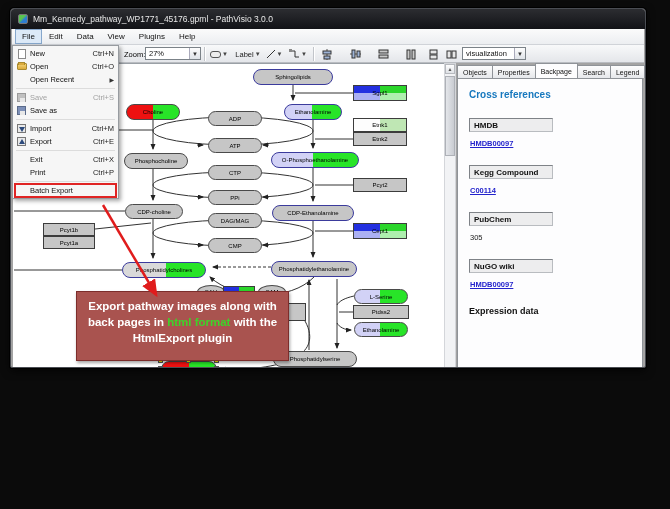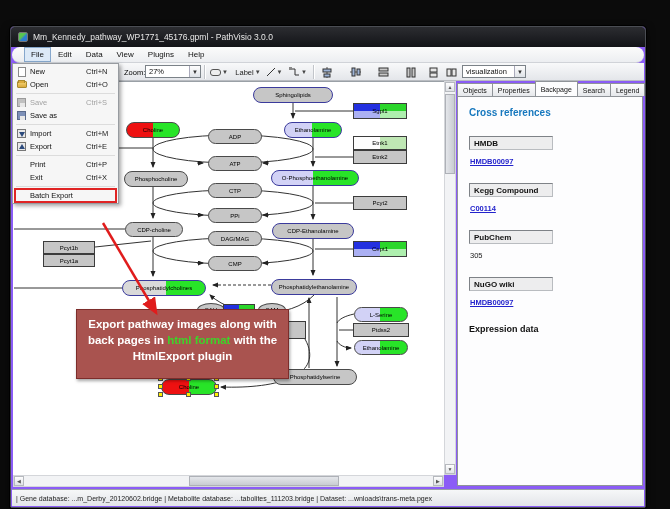--- a/index.html
+++ b/index.html
@@ -1,30 +1,30 @@
 <!DOCTYPE html>
 <html><head>
 <meta charset="utf-8">
 <style>
   * { box-sizing: border-box; margin:0; padding:0; }
   html,body { width:670px; height:509px; background:#0b0b0b; overflow:hidden;
     font-family:"Liberation Sans", sans-serif; }
-  .frame { position:absolute; left:10px; top:8px; width:636px; height:482px;
-    background:#8b5cf6; border:1px solid #4a4d53; border-radius:4px 4px 2px 2px;
-    box-shadow:0 0 0 1px #000, 0 3px 8px rgba(0,0,0,.7); overflow:hidden;margin-top:18px; }
+  .frame { position:absolute; left:10px; top:8px; width:636px; height:360px;
+    background:#a3a3a3; border:1px solid #4a4d53; border-radius:4px 4px 2px 2px;
+    box-shadow:0 0 0 1px #000, 0 3px 8px rgba(0,0,0,.7); overflow:hidden; }
   
   .titlebar { position:absolute; left:0; top:0; right:0; height:20px;
     background:linear-gradient(#2c2d31,#121317); color:#e8e8e8; font-size:8.5px;
     display:flex; align-items:center; gap:5px; padding-left:7px; border-radius:3px 3px 0 0; }
   .app-icon { width:10px; height:10px; border-radius:2px;
     background:linear-gradient(135deg,#5bc44f 40%,#2d7dd2 60%); border:1px solid #777; }
   
   .menubar { position:absolute; left:1px; top:20px; right:1px; height:16px;
     background:linear-gradient(#fbfbfb,#eceef1); border-bottom:1px solid #d0d3d8;
-    display:flex; align-items:center; font-size:8px; color:#111; padding-left:12px;border-radius:8px; }
+    display:flex; align-items:center; font-size:8px; color:#111; padding-left:3px; }
   .menubar .mitem { padding:2px 6px; border:1px solid transparent; }
   .menubar .mitem.active { background:#dce9f7; border:1px solid #86a7cc; }
   
   .toolbar { position:absolute; left:1px; top:36px; right:1px; height:18px;
     background:linear-gradient(#f8f9fa,#e4e6ea); border-bottom:1px solid #b9bcc1; font-size:7.5px; }
   .tb-abs { position:absolute; top:3px; }
   .combo { background:#fff; border:1px solid #7b8288; height:13px; display:flex;
     align-items:center; font-size:7.5px; padding-left:3px; color:#111; }
   .combo .caret { margin-left:auto; width:11px; height:11px; background:linear-gradient(#fdfdfd,#dfe3e8);
     border-left:1px solid #aab; display:flex; align-items:center; justify-content:center; font-size:6px; color:#333; }
@@ -54,21 +54,21 @@
   .callout { position:absolute; left:65px; top:282px; width:213px; height:70px; z-index:30;
     background:#a9534f; border:1px solid #7c2d2b; box-shadow:1px 2px 3px rgba(0,0,0,.35);
     color:#fff; font-size:11.5px; font-weight:bold; text-align:center; padding:6px 4px; line-height:1.4; }
   .callout .hl { color:#3ed32a; }
   
   .filemenu { position:absolute; left:1px; top:36px; width:107px; z-index:50; background:#f6f6f6;
     border:1px solid #979ba0; box-shadow:2px 2px 4px rgba(0,0,0,.35); padding:1px 0; font-size:7.5px; }
   .fm-row { position:relative; height:13px; display:flex; align-items:center; color:#111; }
   .fm-row .ico { width:17px; display:flex; align-items:center; justify-content:center; }
   .fm-row .lbl { flex:1; }
-  .fm-row .sc { width:32px; text-align:left; padding-right:4px; color:#222; }
+  .fm-row .sc { width:32px; text-align:right; padding-right:4px; color:#222; }
   .fm-row.disabled .lbl, .fm-row.disabled .sc { color:#a2a2a2; }
   .fm-row .sub { position:absolute; right:4px; font-size:6px; color:#333; }
   .fm-sep { height:1px; background:#dcdcdc; margin:2px 3px; }
   .redbox { position:absolute; left:1px; right:1px; top:-1px; bottom:-1px; border:2px solid #e02424; }
   
   .i-doc { width:8px; height:10px; background:#fff; border:1px solid #8a8a8a; }
   .i-folder { width:10px; height:7px; background:linear-gradient(#f3d375,#dcab3c); border:1px solid #a98a2f; border-radius:1px; position:relative; }
   .i-folder:before { content:""; position:absolute; left:0; top:-2px; width:5px; height:2px; background:#dcab3c; border:1px solid #a98a2f; border-bottom:none; }
   .i-disk { width:9px; height:9px; background:#7d90b8; border:1px solid #5a6a8a; position:relative; }
   .i-disk:before { content:""; position:absolute; left:2px; top:4px; width:5px; height:4px; background:#e8e8e8; }
@@ -300,20 +300,26 @@
         <span class="lbl">New</span>
         <span class="sc">Ctrl+N</span>
       </div>
       <div class="fm-row">
         <span class="ico">
           <span class="i-folder"></span>
         </span>
         <span class="lbl">Open</span>
         <span class="sc">Ctrl+O</span>
       </div>
+      <div class="fm-row">
+        <span class="ico"></span>
+        <span class="lbl">Open Recent</span>
+        <span class="sc"></span>
+        <span class="sub">▶</span>
+      </div>
       <div class="fm-sep"></div>
       <div class="fm-row disabled">
         <span class="ico">
           <span class="i-disk gray"></span>
         </span>
         <span class="lbl">Save</span>
         <span class="sc">Ctrl+S</span>
       </div>
       <div class="fm-row">
         <span class="ico">
@@ -337,27 +343,27 @@
           <span class="i-port">
             <span class="tri-u"></span>
           </span>
         </span>
         <span class="lbl">Export</span>
         <span class="sc">Ctrl+E</span>
       </div>
       <div class="fm-sep"></div>
       <div class="fm-row">
         <span class="ico"></span>
+        <span class="lbl">Exit</span>
+        <span class="sc">Ctrl+X</span>
+      </div>
+      <div class="fm-row">
+        <span class="ico"></span>
         <span class="lbl">Print</span>
         <span class="sc">Ctrl+P</span>
-      </div>
-      <div class="fm-row">
-        <span class="ico"></span>
-        <span class="lbl">Exit</span>
-        <span class="sc">Ctrl+X</span>
       </div>
       <div class="fm-sep"></div>
       <div class="fm-row">
         <span class="ico"></span>
         <span class="lbl">Batch Export</span>
         <span class="sc"></span>
         <div class="redbox"></div>
       </div>
     </div>
 

